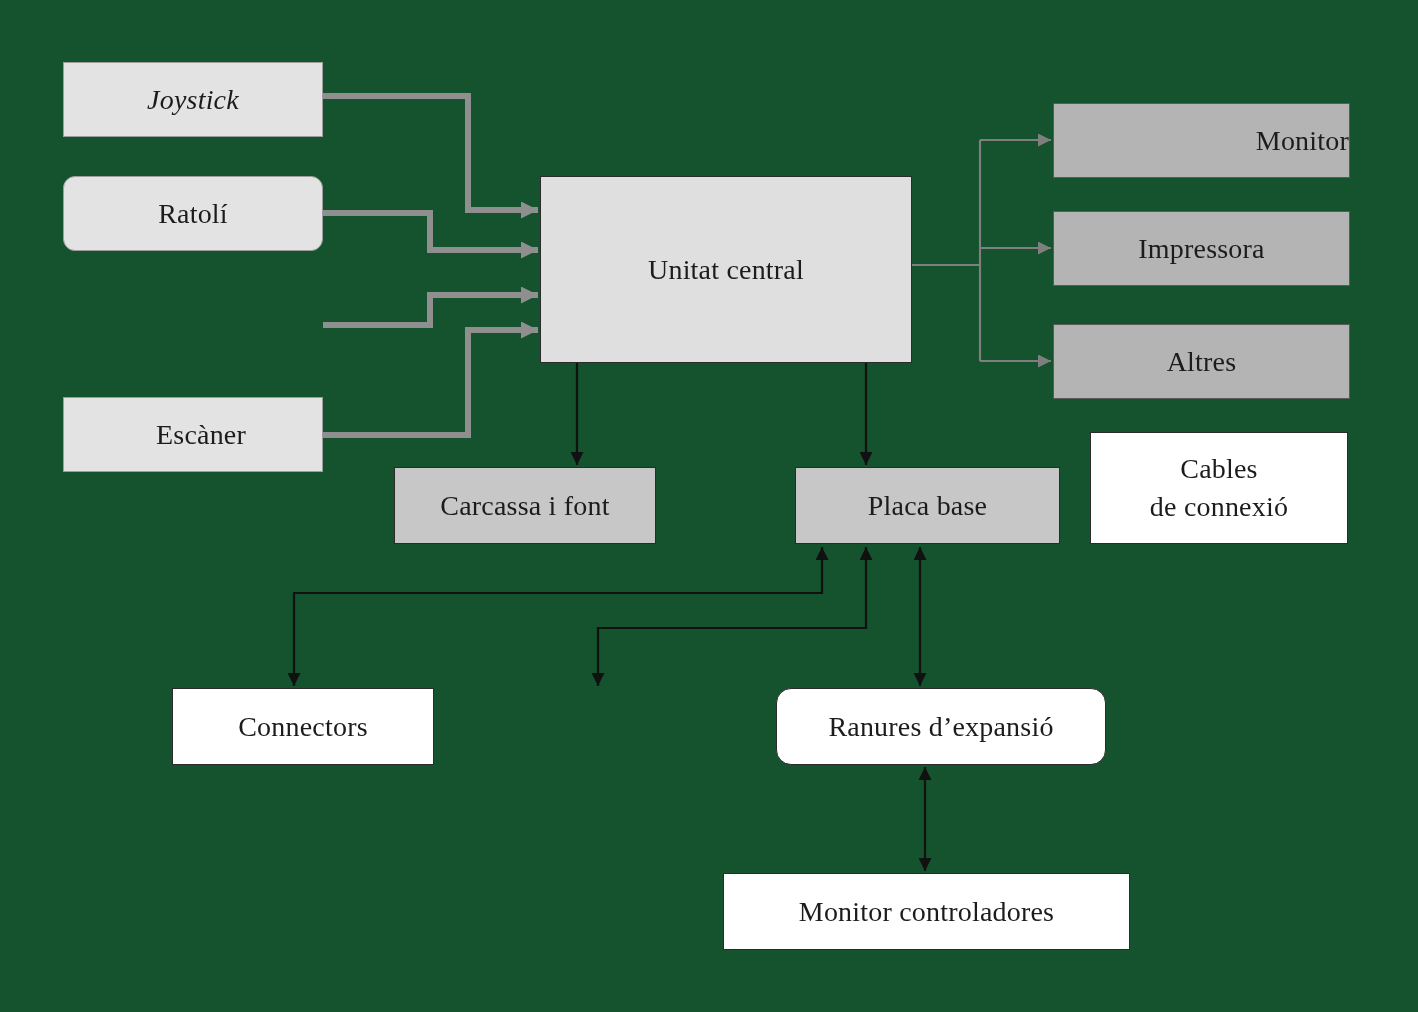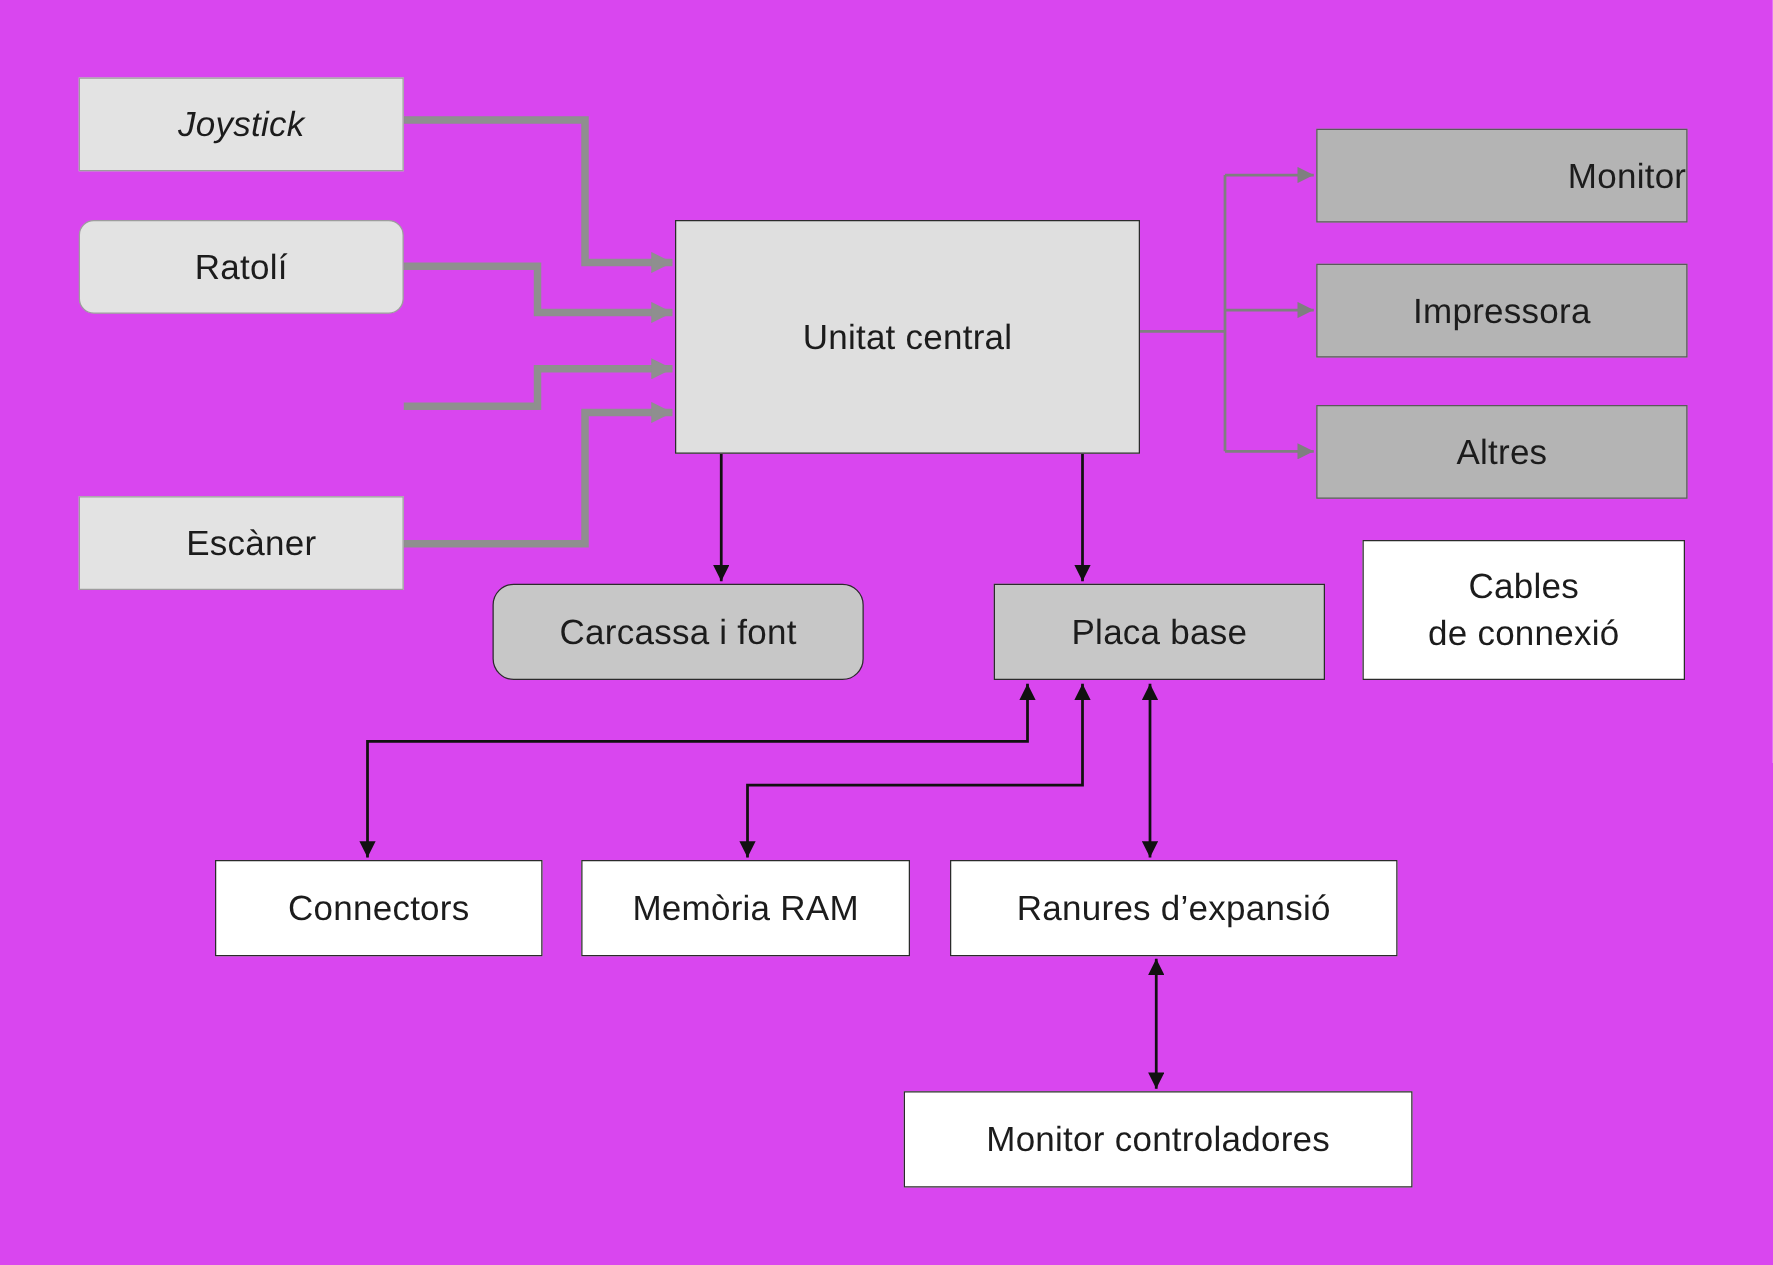--- a/index.html
+++ b/index.html
@@ -4,22 +4,23 @@
 <style>
   html, body {
     margin: 0;
     padding: 0;
     font-family: "Liberation Sans", sans-serif;
   }
   #canvas {
     position: relative;
     width: 1418px;
     height: 1012px;
-    background: #d946ef;
+    background: #14532d;
     overflow: hidden;
+    font-family: Liberation Serif, serif;
   }
   .box {
     position: absolute;
     box-sizing: border-box;
     display: flex;
     align-items: center;
     justify-content: center;
     text-align: center;
     font-size: 28px;
     color: #1c1c1c;
@@ -131,33 +132,30 @@
   </div>
   <div class="box white-box" style="left:1090px; top:432px; width:258px; height:112px;">
     <span class="multiline">Cables
 de connexió</span>
   </div>
 
   <div class="box output-box" style="top:324px;">
     <span>Altres</span>
   </div>
 
-  <div class="box mid-box" style="left:394px; top:467px; width:297px;border-radius:17px;">
+  <div class="box mid-box" style="left:394px; top:467px; width:262px;">
     <span>Carcassa i font</span>
   </div>
   <div class="box white-box" style="left:172px; top:688px; width:262px;">
     <span>Connectors</span>
   </div>
 
   <div class="box mid-box" style="left:795px; top:467px; width:265px;">
     <span>Placa base</span>
   </div>
-  <div class="box white-box" style="left:465px; top:688px; width:263px;">
-    <span>Memòria RAM</span>
-  </div>
-  <div class="box white-box" style="left:760px; top:688px; width:358px;">
+  <div class="box white-box" style="left:776px; top:688px; width:330px;border-radius:15px;">
     <span>Ranures d’expansió</span>
   </div>
   <div class="box white-box" style="left:723px; top:873px; width:407px;">
     <span>Monitor controladores</span>
   </div>
 
 </div>
 
 </body></html>

